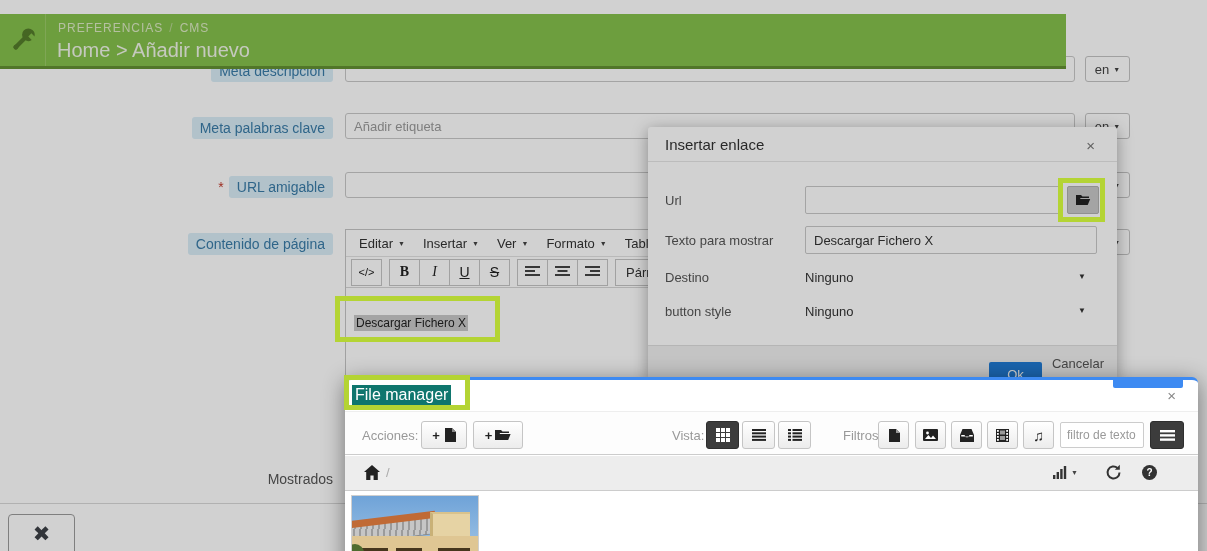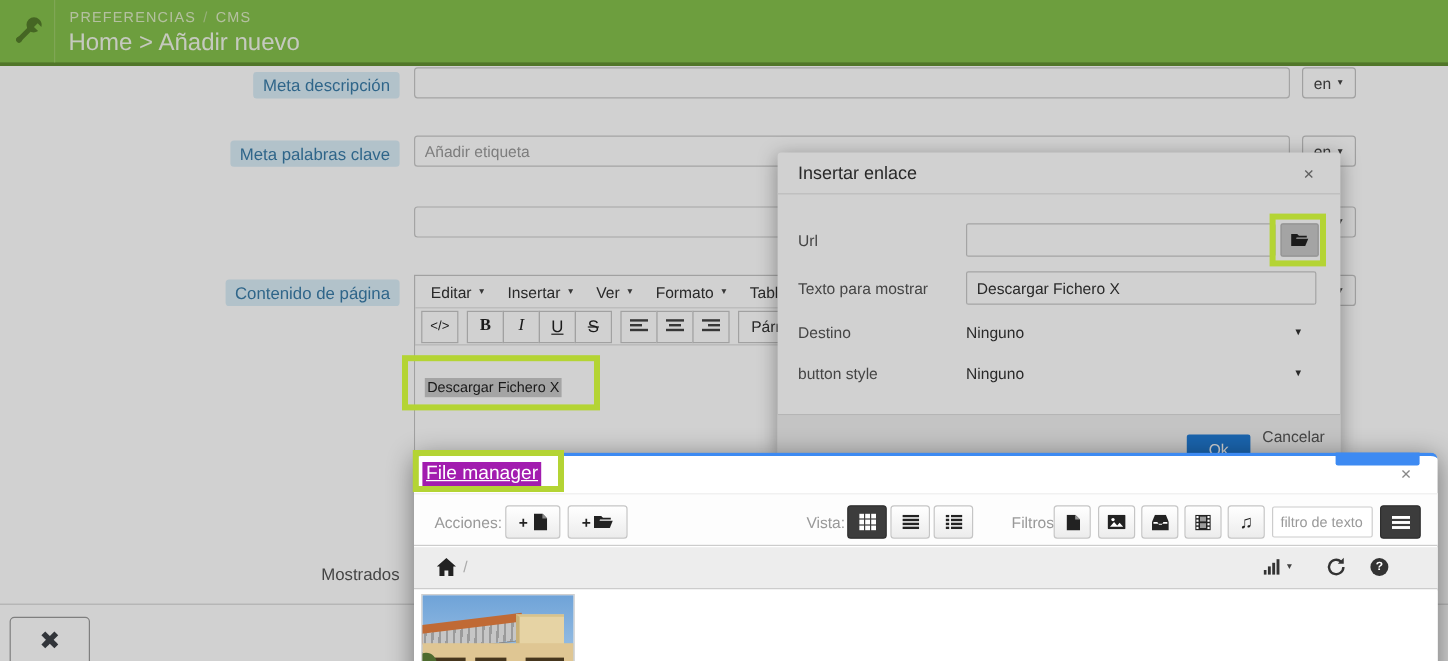--- a/index.html
+++ b/index.html
@@ -1,20 +1,20 @@
 <!DOCTYPE html>
 <html><head>
 <meta charset="utf-8">
 <style>
   * { margin:0; padding:0; box-sizing:border-box; }
   body { font-family:"Liberation Sans", sans-serif; }
   .stage { position:relative; width:1207px; height:551px; overflow:hidden; background:#fff; }
 
   
-  .hdr { position:absolute; left:0; top:0; width:1207px; height:55px; background:#86c14c; border-bottom:3px solid #639032; z-index:1; }
+  .hdr { position:absolute; left:0; top:14px; width:1066px; height:55px; background:#86c14c; border-bottom:3px solid #639032; z-index:1; }
   .hdr-icon { position:absolute; left:0; top:0; width:46px; height:52px; display:flex; align-items:center; justify-content:center; border-right:1px solid #9ccb68; }
   .hdr-crumb { position:absolute; left:58px; top:7px; font-size:12px; letter-spacing:1px; color:#dcebc4; }
   .hdr-crumb .sep { color:#b9d796; margin:0 6px; }
   .hdr-title { position:absolute; left:57px; top:25px; font-size:20px; color:#f1f6e9; }
 
   
   .pg { position:absolute; inset:0; z-index:1; }
   .lblwrap { position:absolute; left:0; width:333px; text-align:right; }
   .chip { display:inline-block; background:#d9edf7; color:#3a7ca8; font-size:14px; padding:3px 8px; border-radius:3px; }
   .req { color:#c0392b; font-size:14px; margin-right:5px; }
@@ -59,21 +59,21 @@
   .m-foot { position:absolute; left:0; bottom:0; width:100%; height:35px; background:#efefef; border-top:1px solid #ddd; border-radius:0 0 3px 3px; }
   .ok-btn { position:absolute; right:75px; top:16px; width:53px; height:25px; background:#207bd4; color:#fff; font-size:13px; border-radius:2px; display:flex; align-items:center; justify-content:center; }
   .cancel-btn { position:absolute; right:13px; top:10px; font-size:13px; color:#555; }
 
   
   .dim { position:absolute; inset:0; background:rgba(0,0,0,0.18); z-index:20; }
 
   
   .fm { position:absolute; left:345px; top:377px; width:853px; height:200px; background:#fff; border-radius:6px 6px 0 0; border-top:3px solid #3d8af2; box-shadow:0 4px 22px rgba(0,0,0,.45); z-index:30; }
   .fm-notif { position:absolute; right:15px; top:-3px; width:70px; height:11px; background:#3d8af2; border-radius:0 0 2px 2px; }
-  .fm-title { position:absolute; left:7px; top:5px; font-size:16px; color:#fff; background:#a21caf; padding:1px 3px;text-decoration:underline; }
+  .fm-title { position:absolute; left:7px; top:5px; font-size:16px; color:#fff; background:#0f766e; padding:1px 3px; }
   .fm-close { position:absolute; right:22px; top:7px; font-size:15px; color:#888; }
   .fm-toolbar { position:absolute; left:0; top:31px; width:100%; height:44px; border-top:1px solid #eee; border-bottom:1px solid #ccc; background:#fdfdfd; }
   .fm-lbl { position:absolute; font-size:13px; color:#999; top:16px; }
   .fmbtn { position:absolute; top:9px; height:28px; border:1px solid #c5c5c5; border-radius:3px; background:linear-gradient(#ffffff,#ececec); display:flex; align-items:center; justify-content:center; gap:3px; color:#222; }
   .fmbtn.dark { background:#3c3c3c; border-color:#2e2e2e; color:#fff; }
   .plus { font-size:13px; font-weight:bold; line-height:1; }
   .fm-filter-inp { position:absolute; left:715px; top:10px; width:84px; height:26px; border:1px solid #ccc; border-radius:2px; font-size:12px; padding:0 6px; color:#333; font-family:"Liberation Sans",sans-serif; }
   .fm-filter-inp::placeholder { color:#999; }
   .fm-crumb { position:absolute; left:0; top:76px; width:100%; height:35px; background:#ededed; border-bottom:1px solid #ccc; }
   .fm-home { position:absolute; left:19px; top:9px; }
@@ -132,20 +132,23 @@
 
     <div class="lblwrap" style="top:117px;">
       <span class="chip">Meta palabras clave</span>
     </div>
     <input class="inp" style="left: 345px; top: 113px; width: 730px; height: 26px;" placeholder="Añadir etiqueta">
     <div class="langsel" style="left:1085px;top:113px;">
       <span>en</span>
         <span class="caret">▼</span>
     </div>
 
+    <div class="lblwrap" style="top:176px;">
+      <span class="req">*</span><span class="chip">URL amigable</span>
+    </div>
     <input class="inp" style="left: 345px; top: 172px; width: 730px; height: 26px;">
     <div class="langsel" style="left:1085px;top:172px;">
       <span>en</span>
         <span class="caret">▼</span>
     </div>
 
     <div class="lblwrap" style="top:233px;">
       <span class="chip">Contenido de página</span>
     </div>
     <div class="langsel" style="left:1085px;top:229px;">

